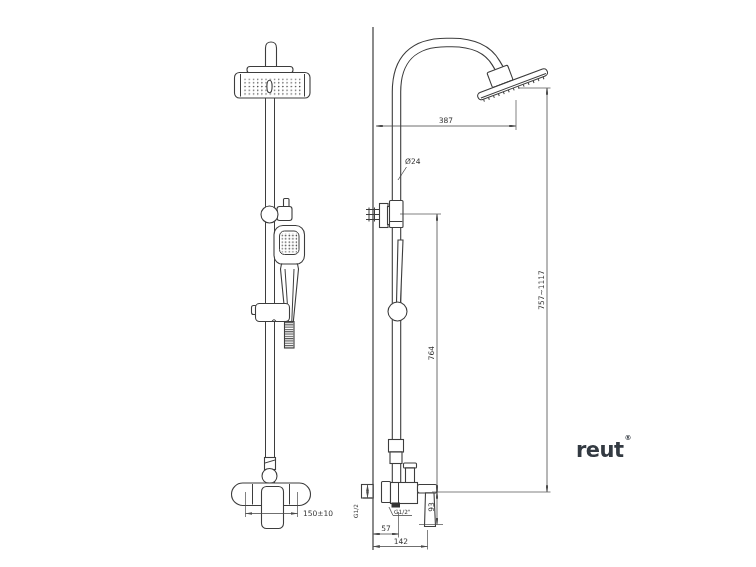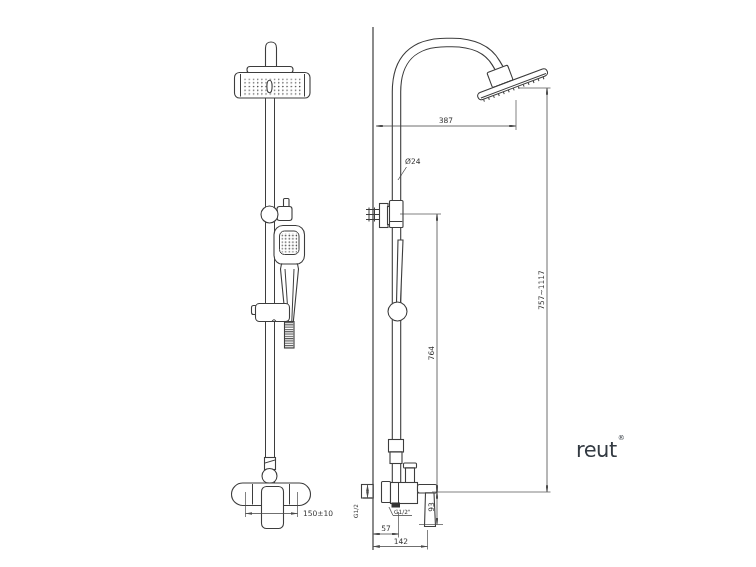--- a/index.html
+++ b/index.html
@@ -11,21 +11,21 @@
   .part{fill:#ffffff;stroke:#3d3d3d;stroke-width:1.1;}
   .part-thin{fill:none;stroke:#3d3d3d;stroke-width:1;}
   .part-fill{fill:#333333;stroke:none;}
   .dim{stroke:#4a4a4a;stroke-width:0.8;fill:none;}
   .ext{stroke:#4a4a4a;stroke-width:0.7;fill:none;}
   .dimtext{font-size:7.5px;fill:#333333;font-family:"DejaVu Sans","Liberation Sans",sans-serif;}
   .dimtext-small{font-size:5.8px;fill:#333333;font-family:"DejaVu Sans","Liberation Sans",sans-serif;}
   .logo{
     position:absolute;left:576px;top:440px;
     font-family:"DejaVu Sans","Liberation Sans",sans-serif;
-    font-weight:normal;font-size:21px;letter-spacing:-0.5px;color:#333a42;line-height:1;
+    font-weight:bold;font-size:21px;letter-spacing:-0.5px;color:#333a42;line-height:1;
   }
   .logo sup{font-size:7px;position:relative;top:-9px;left:1px;}
 </style>
 </head>
 <body>
 
 <div class="canvas">
 <svg width="756" height="567" viewBox="0 0 756 567">
   <defs>
     <marker id="ae" viewBox="0 0 10 4" refX="9.5" refY="2" markerWidth="9" markerHeight="3.6" orient="auto-start-reverse">

